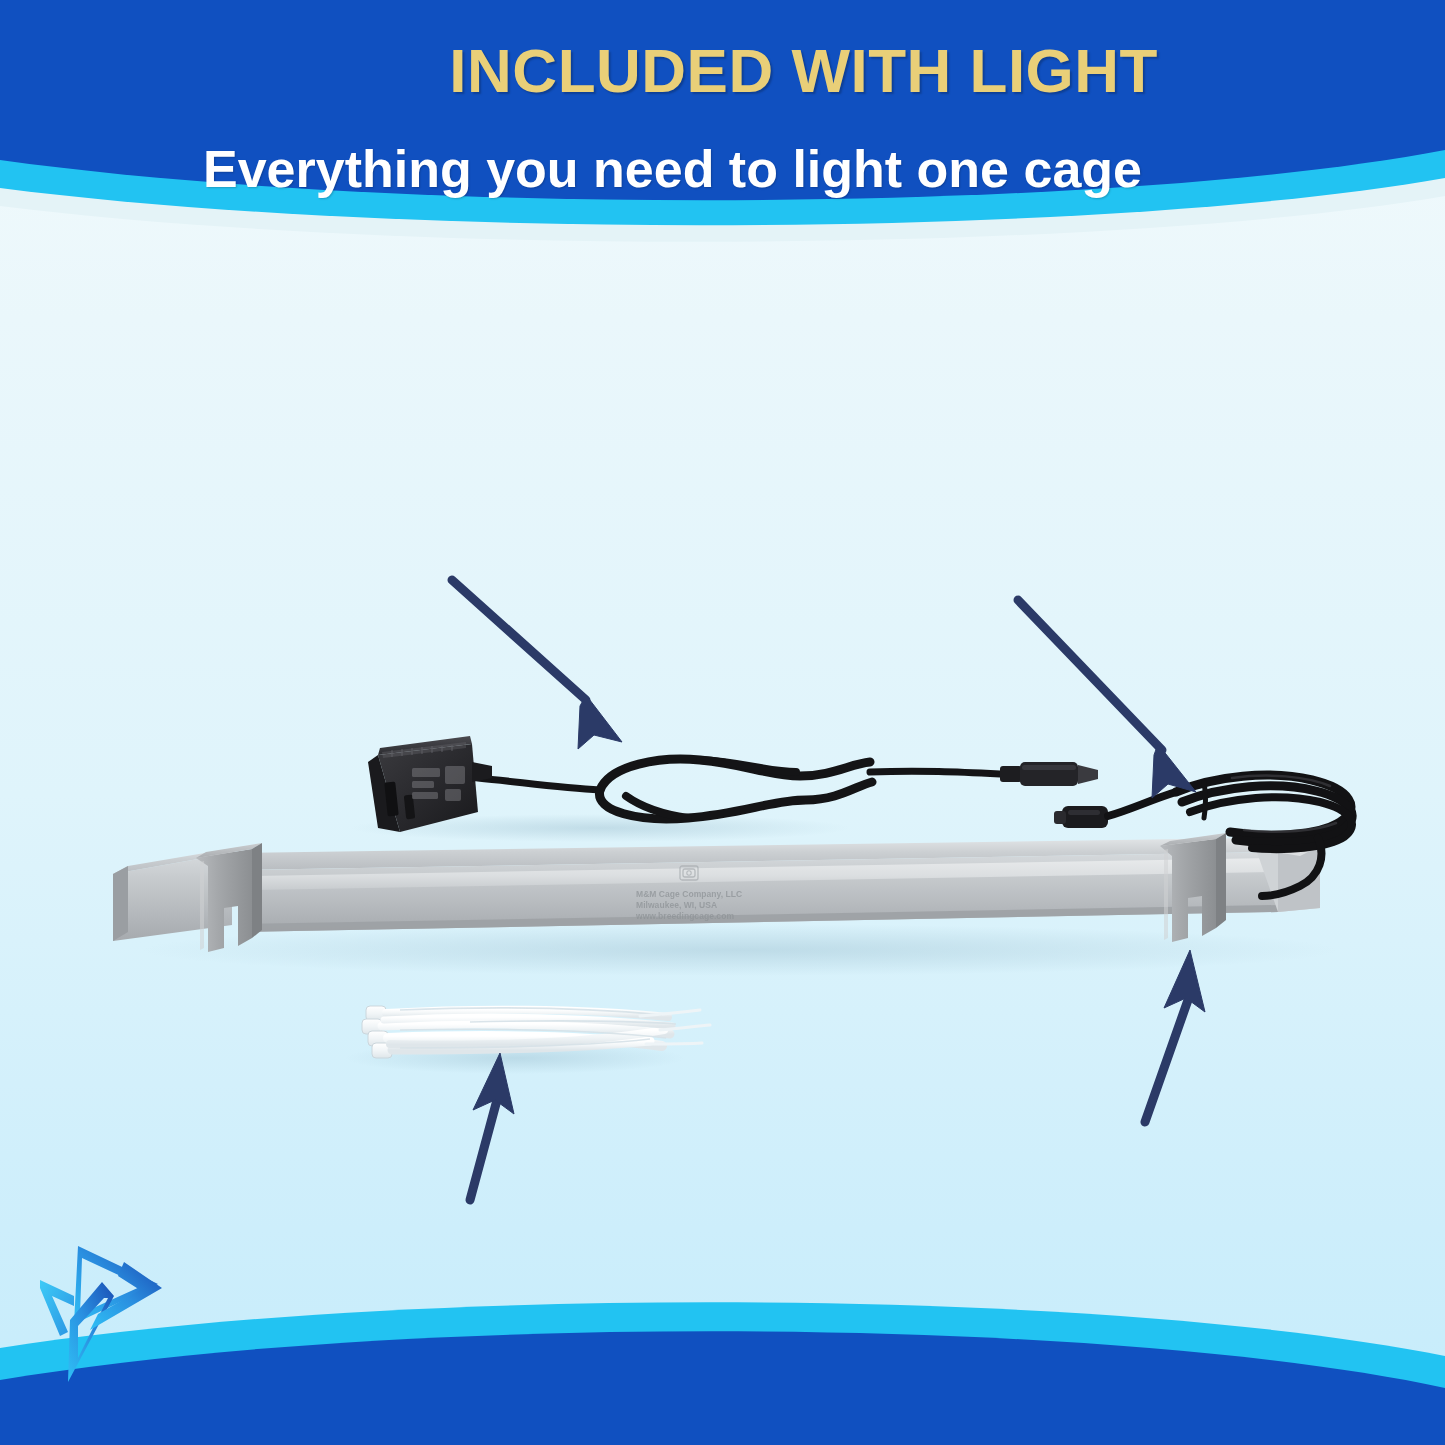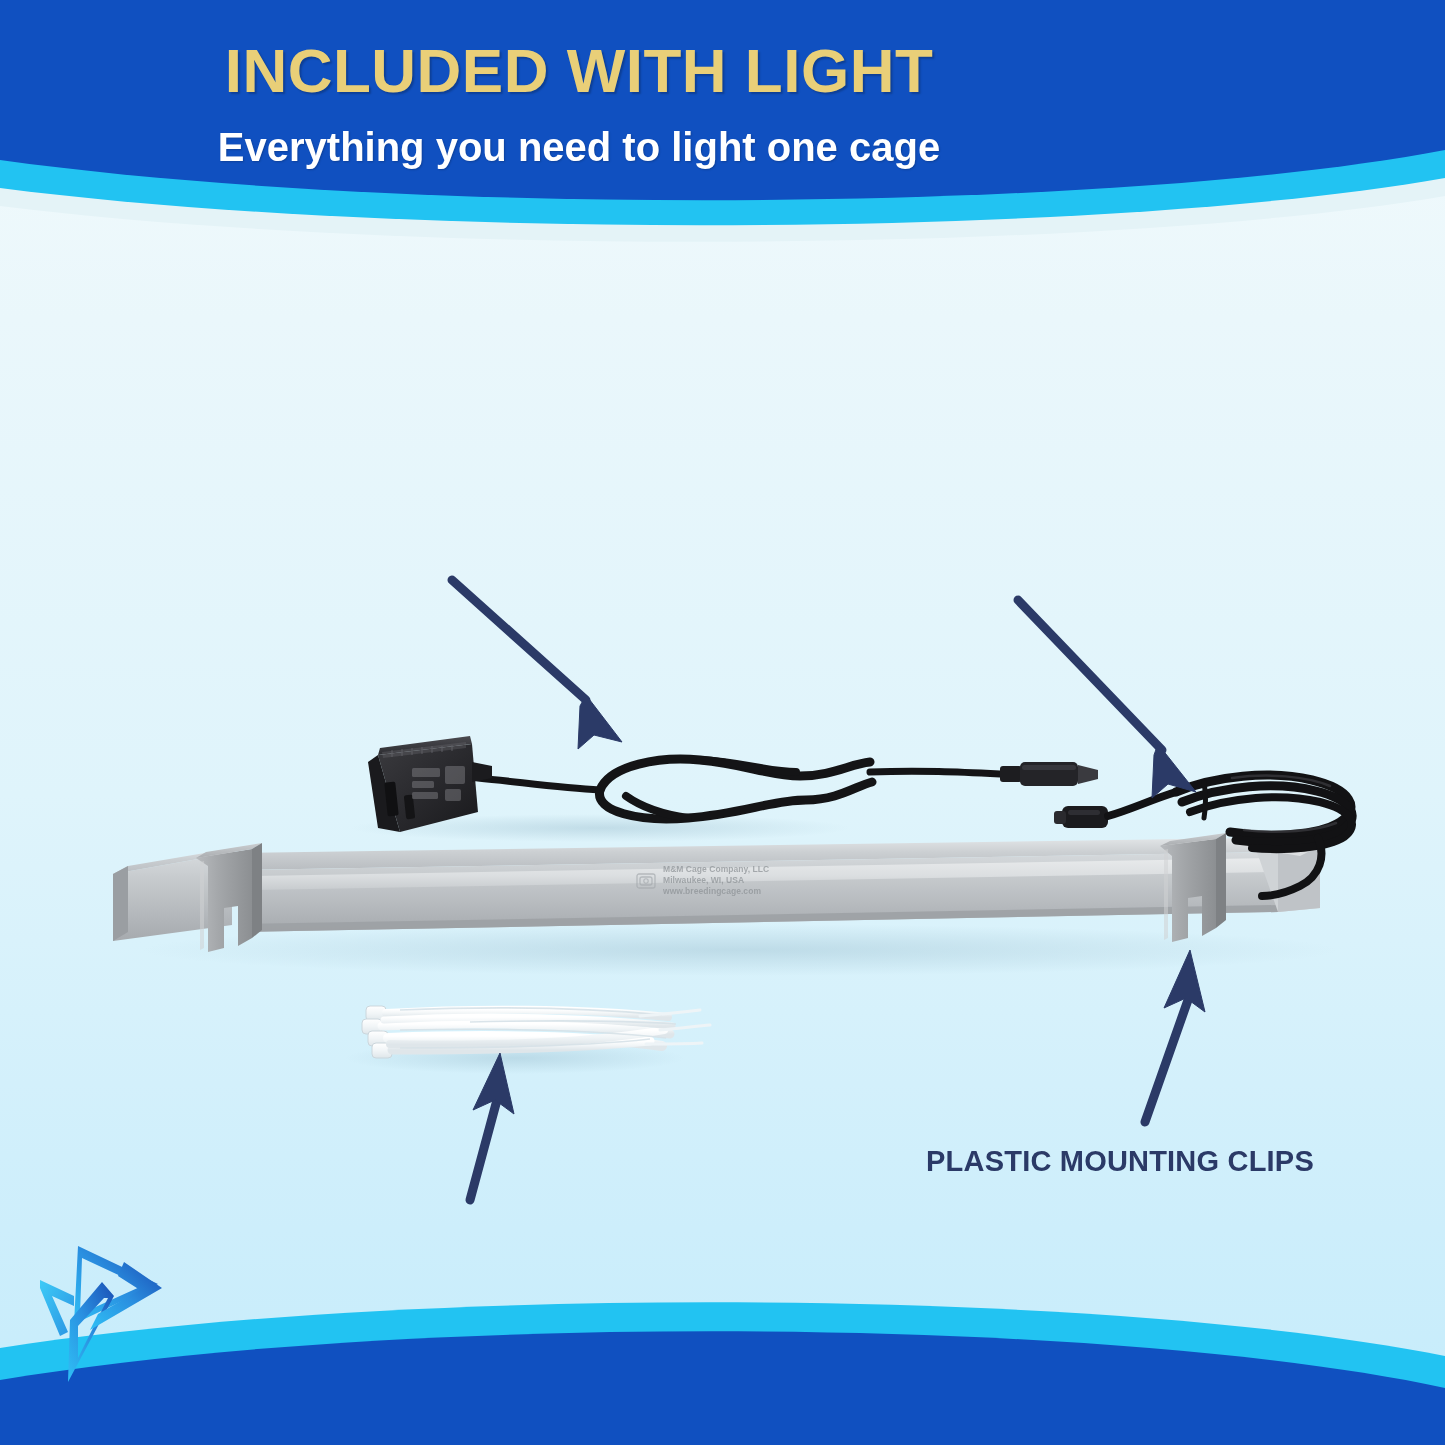--- a/index.html
+++ b/index.html
@@ -27,37 +27,37 @@
   #banner-top { top: 0; height: 260px; }
   #banner-bottom { bottom: 0; height: 185px; }
 
   
   .header-text-wrap {
     position: absolute;
     top: 0;
     left: 0;
     width: 1158px;
     height: 230px;
-    text-align: center;
+    text-align: right;
     z-index: 5;
   }
   #page-title {
     margin: 0;
     padding-top: 38px;
     font-size: 62px;
     font-weight: 700;
     letter-spacing: 0.5px;
     color: #e9cf78;
     text-shadow: 2px 2px 2px rgba(0,0,0,0.22);
     line-height: 1.05;
   }
   #page-subtitle {
-    margin: 0;
+    margin: 16px;
     padding-top: 22px;
-    font-size: 40px;
+    font-size: 52px;
     font-weight: 700;
     color: #ffffff;
     text-shadow: 1px 1px 2px rgba(0,0,0,0.20);
     line-height: 1.1;
   }
 
   
   .callout {
     position: absolute;
     color: #2b3a67;
@@ -94,20 +94,21 @@
   
   #brand-imprint {
     position: absolute;
     left: 636px;
     top: 864px;
     z-index: 7;
     display: flex;
     align-items: center;
     gap: 7px;
     opacity: 0.72;
+    flex-direction: column;
   }
   #brand-imprint .brand-lines {
     font-family: "Liberation Sans", sans-serif;
     font-size: 8.5px;
     line-height: 1.32;
     color: #8d9296;
     font-weight: 600;
     white-space: pre-line;
     letter-spacing: 0.05px;
   }
@@ -373,21 +374,20 @@
         <path d="M1190,950 L1205,1012 L1186,998 L1164,1008 Z"></path>
       </g>
 
       <g>
         <line x1="470" y1="1200" x2="497" y2="1100" stroke-width="9" stroke-linecap="round"></line>
         <path d="M500,1053 L514,1114 L495,1100 L473,1110 Z"></path>
       </g>
     </g>
   </svg>
 
-  <div class="callout" id="label-clips">PLASTIC MOUNTING CLIPS</div>
 
   <svg id="brand-logo" viewBox="0 0 126 150">
     <defs>
       <linearGradient id="gradLogo" x1="0" y1="1" x2="1" y2="0">
         <stop offset="0%" stop-color="#2fc0f5"></stop>
         <stop offset="50%" stop-color="#2a8fe0"></stop>
         <stop offset="100%" stop-color="#1a4fb5"></stop>
       </linearGradient>
       <linearGradient id="gradLogoLight" x1="0" y1="0" x2="1" y2="1">
         <stop offset="0%" stop-color="#3ecbf7"></stop>

